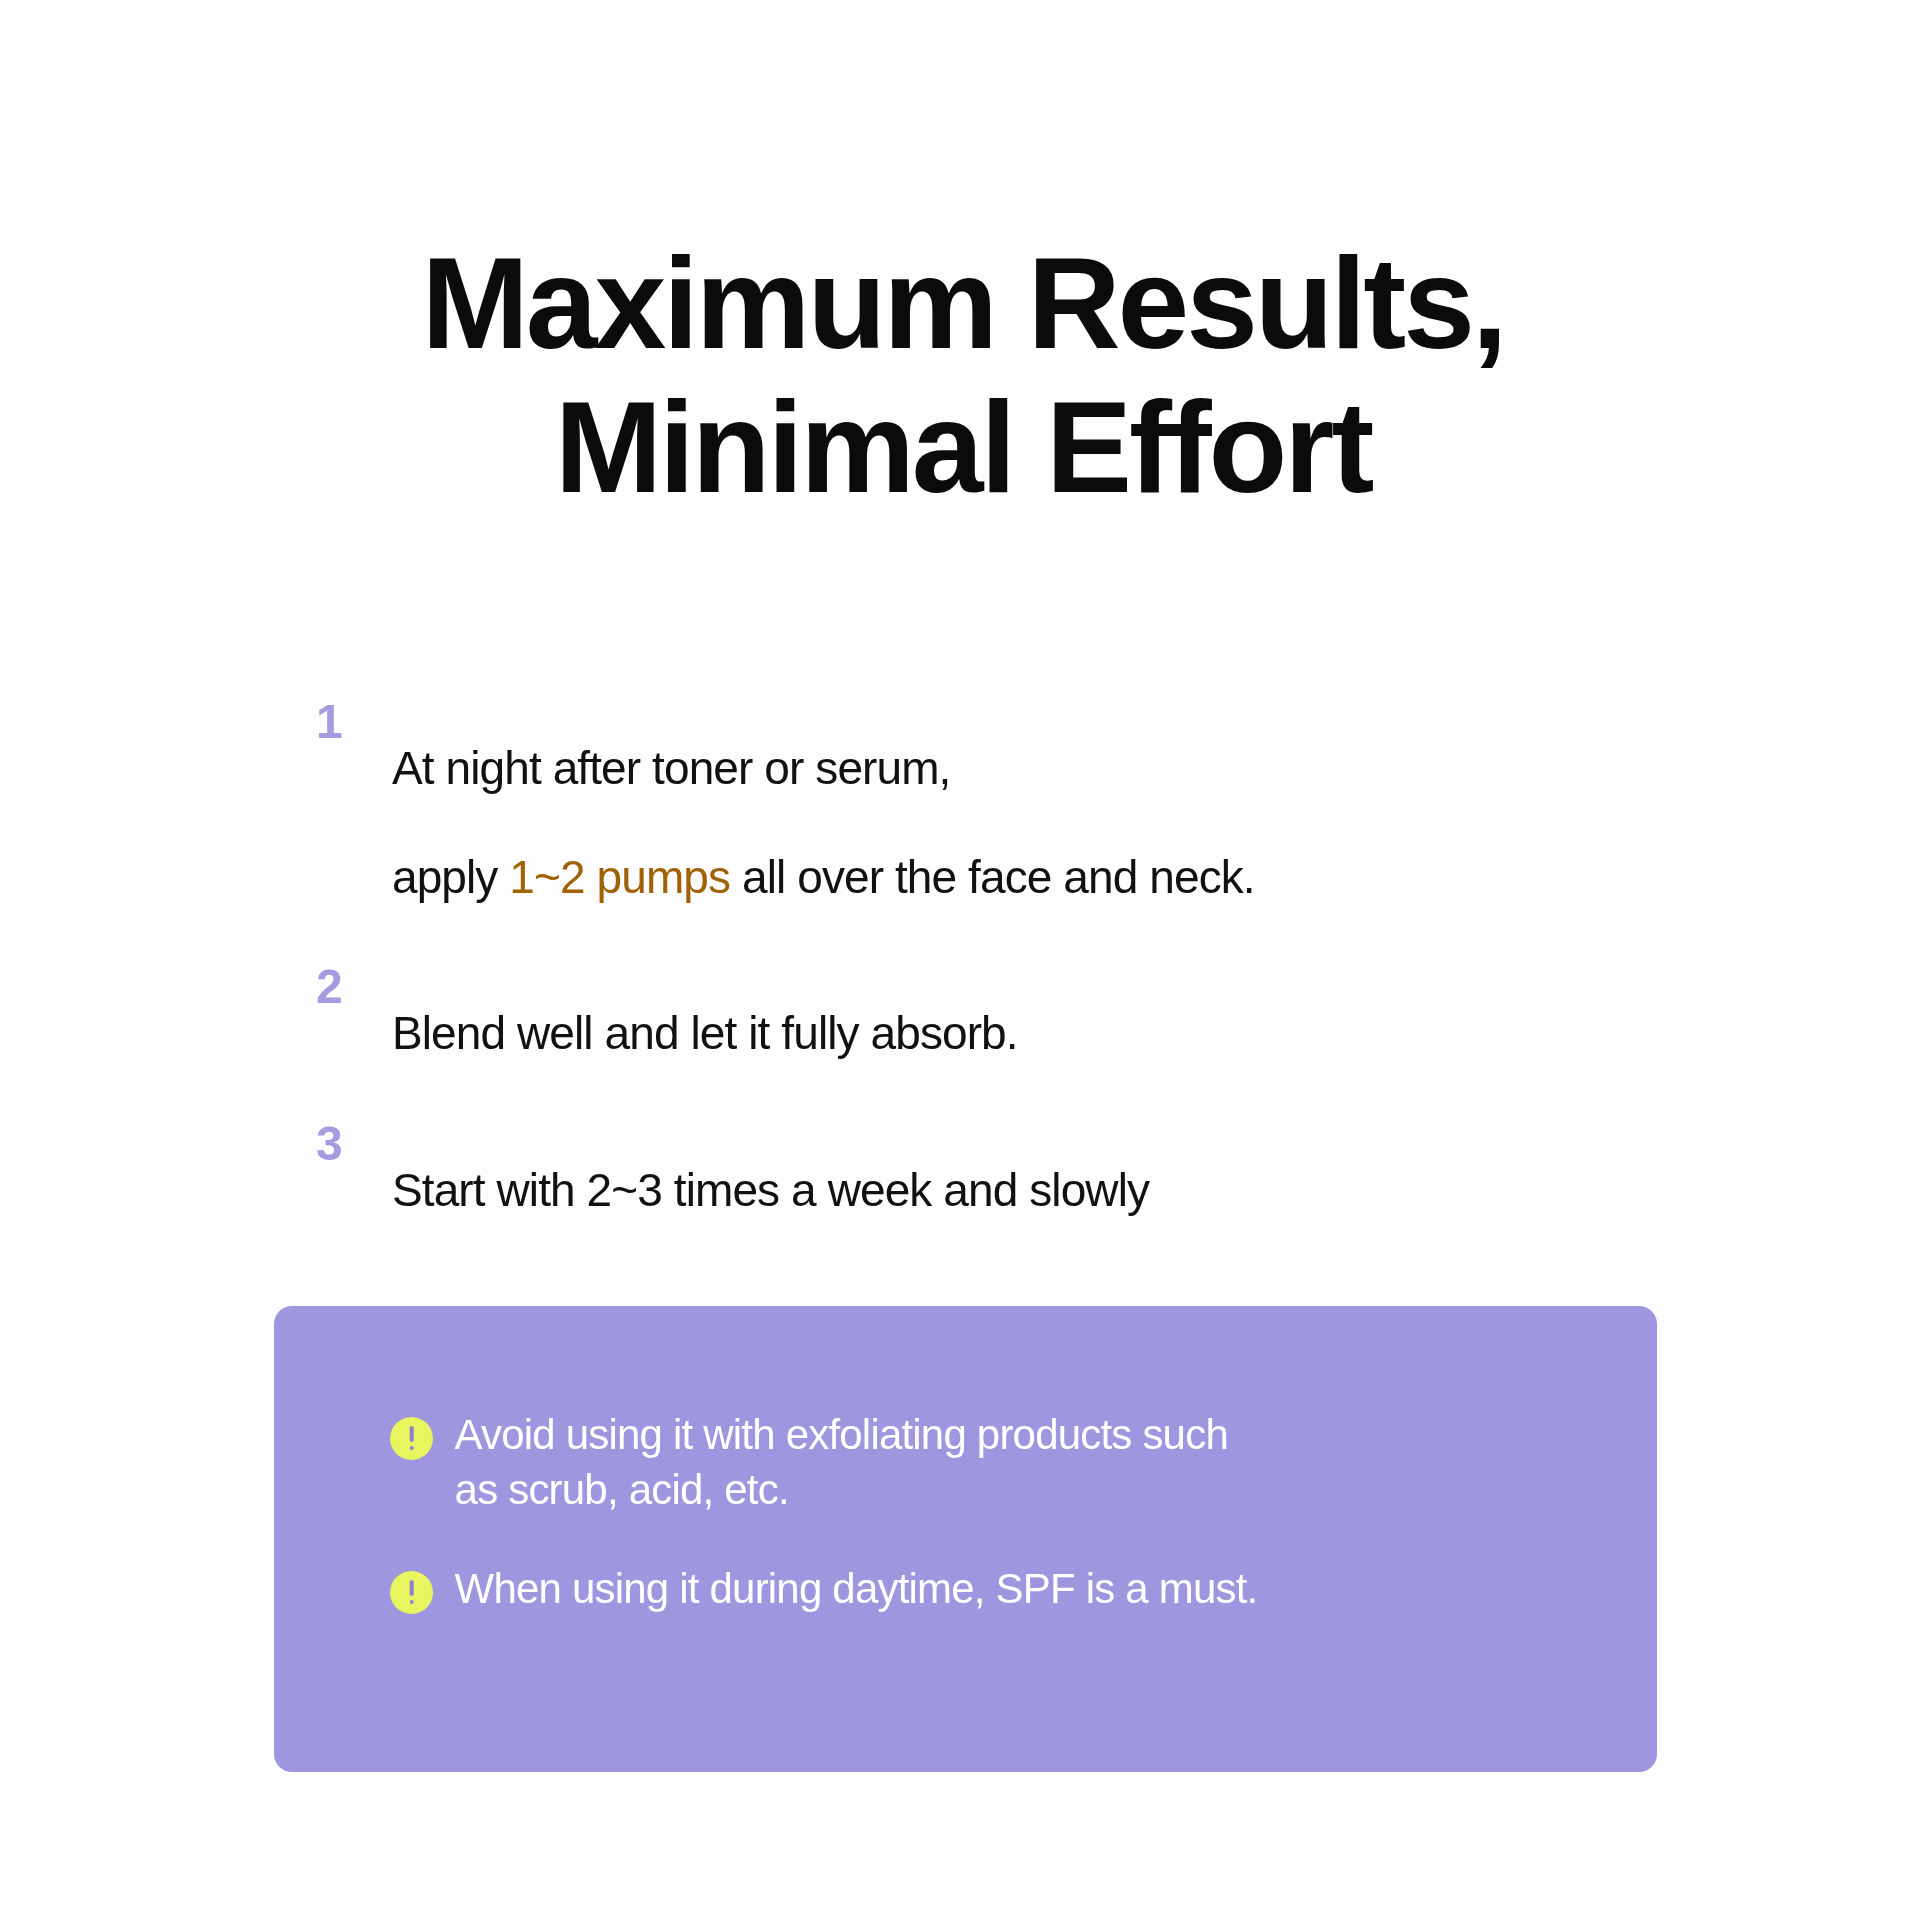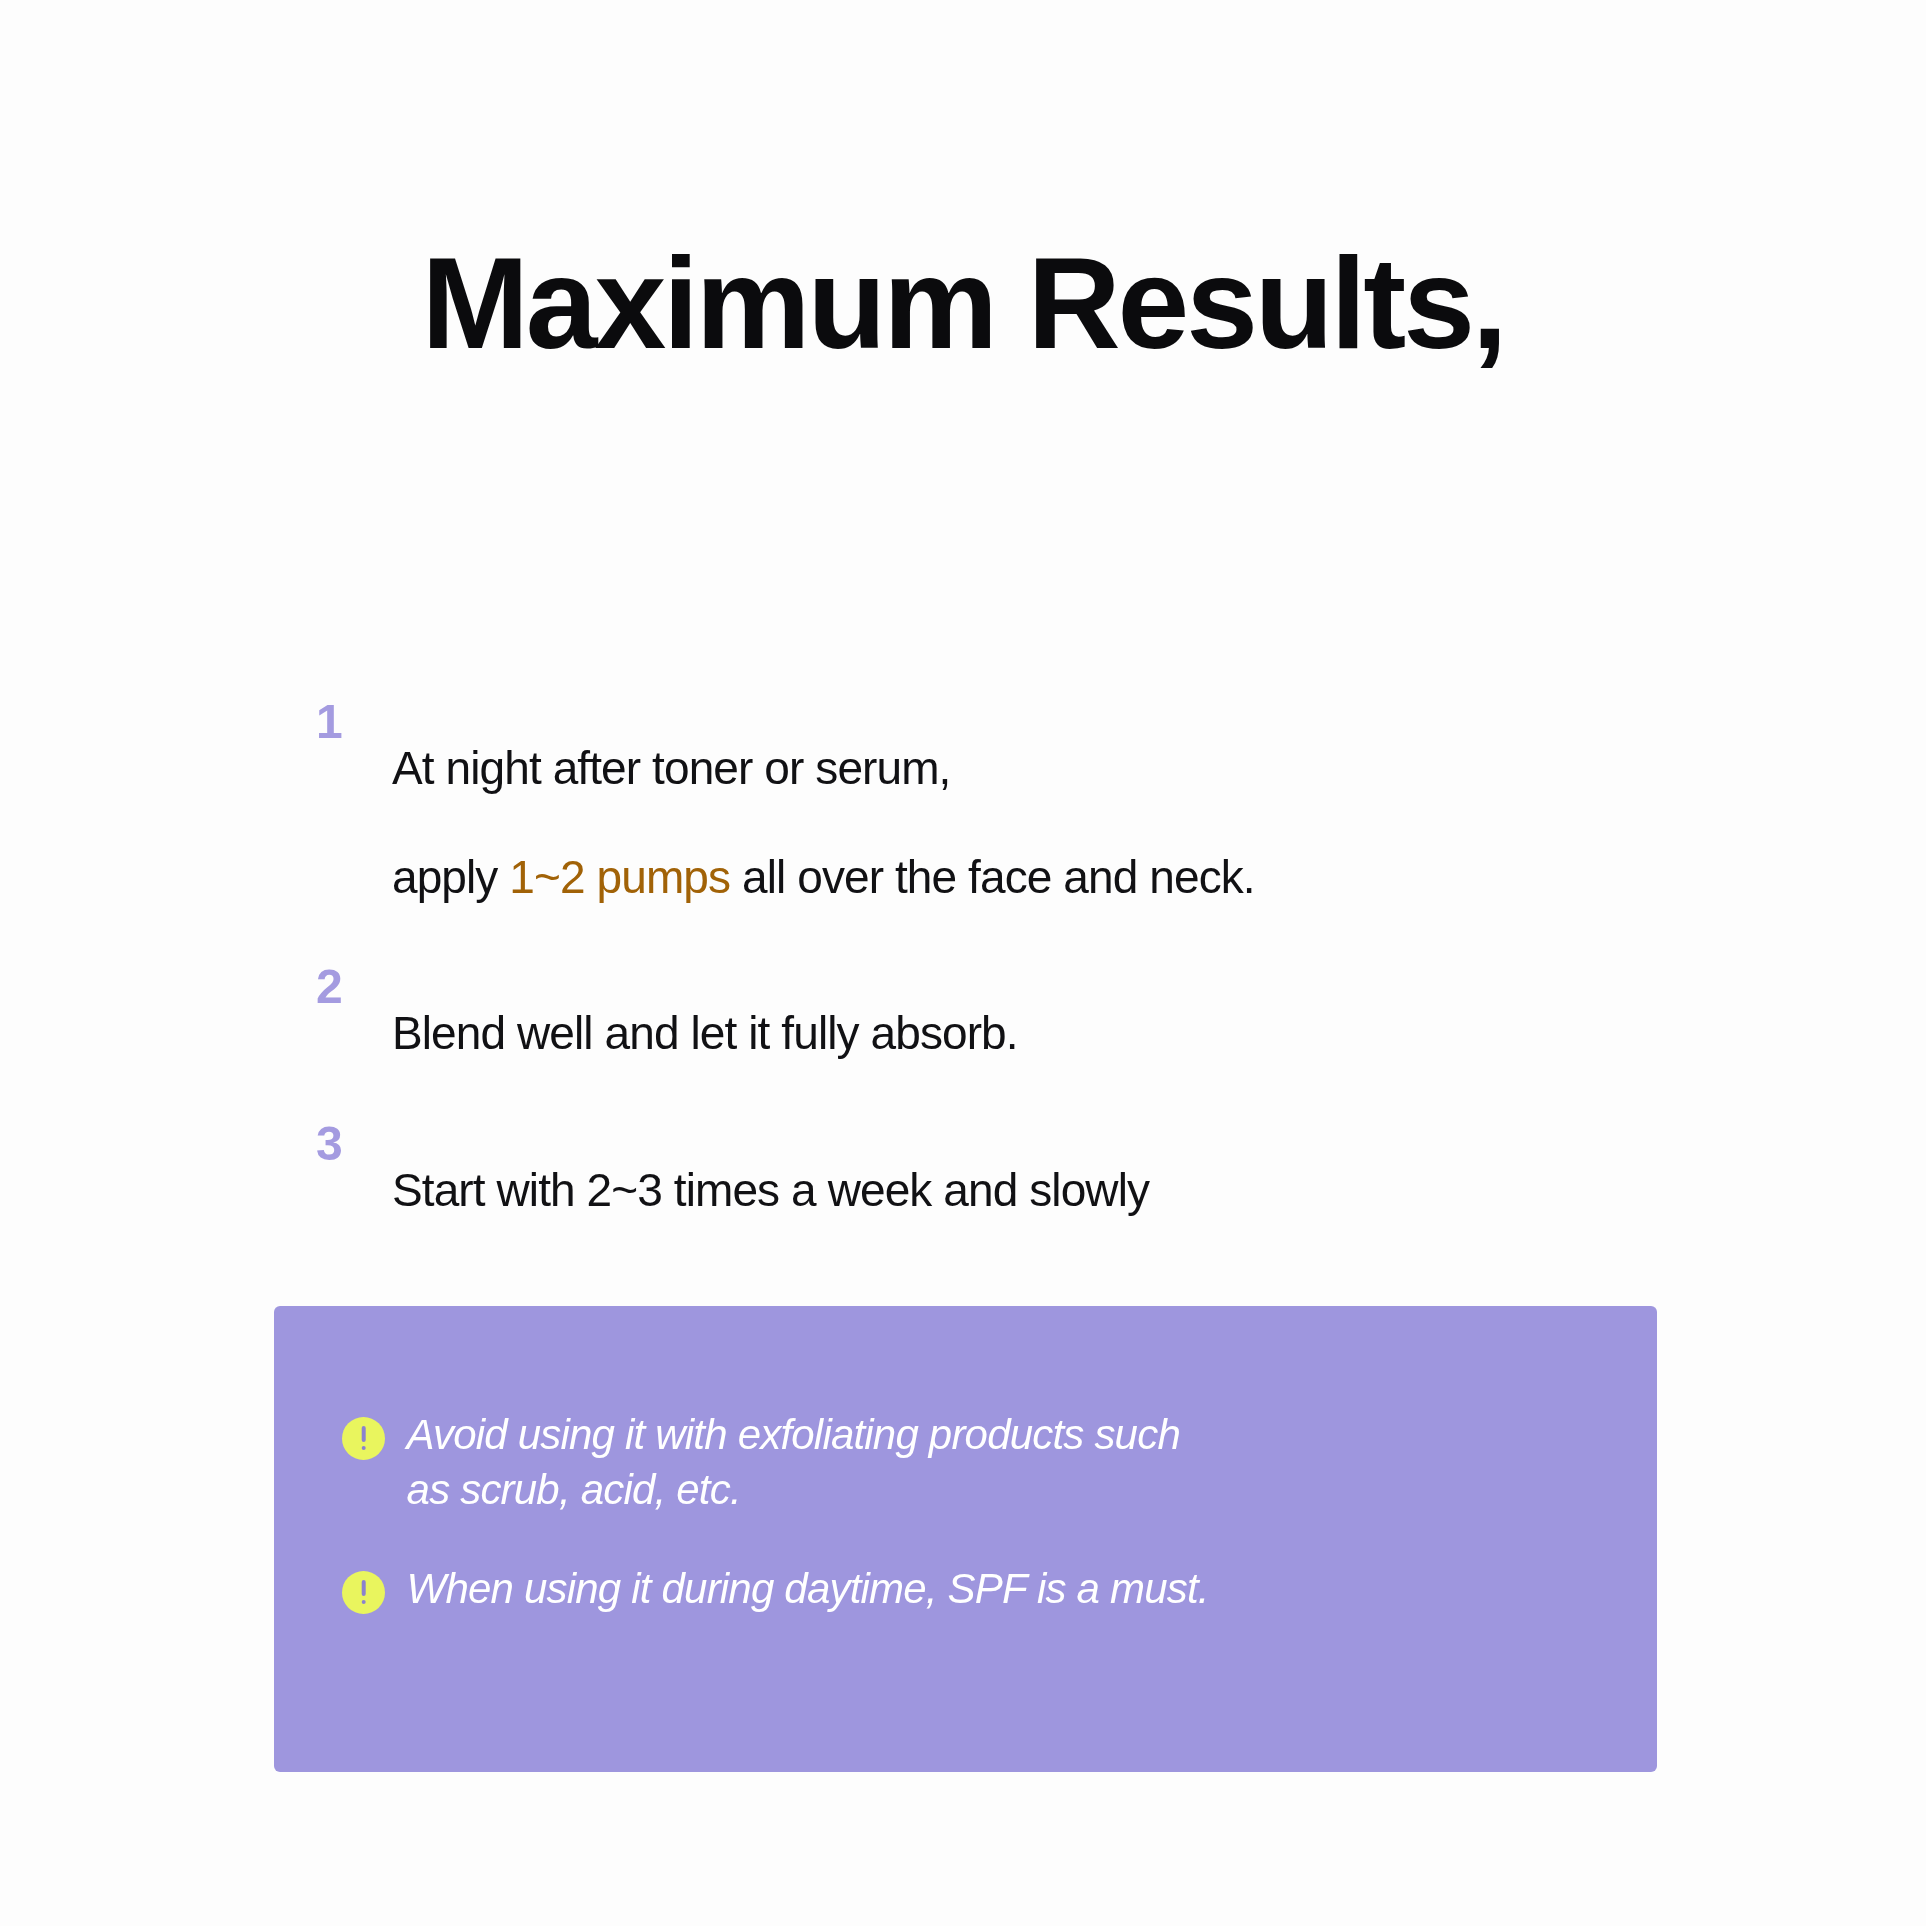--- a/index.html
+++ b/index.html
@@ -75,24 +75,23 @@
   .hl-purple { color: #a16207; }
 
   
   .callout {
     position: absolute;
     left: 274px;
     top: 1306px;
     width: 1383px;
     height: 466px;
     background: #9E96DE;
-    border-radius: 6px;
+    border-radius: 18px;
     box-sizing: border-box;
-    padding: 102px 69px 0 68px;
-    font-style: italic;
+    padding: 102px 69px 0 116px;
   }
   .callout-item {
     display: flex;
     align-items: flex-start;
     margin-bottom: 45px;
   }
   .callout-item:last-child { margin-bottom: 8px; }
 
   .warn-icon {
     flex: 0 0 auto;
@@ -137,20 +136,21 @@
   }
   .callout-text .line { display: block; }
 </style>
 </head>
 <body>
 
 <div class="page">
 
   <div class="title-block">
     <span class="title-line">Maximum Results,</span>
+    <span class="title-line">Minimal Effort</span>
   </div>
 
   <div class="steps" id="steps-root">
       <div class="step">
         <div class="step-num">1</div>
         <div class="step-text">
           <span class="line"><span>At night after toner or serum,</span></span>
           <span class="line"><span>apply </span><span class="hl-purple">1~2 pumps</span><span> all over the face and neck.</span></span>
         </div>
       </div>

